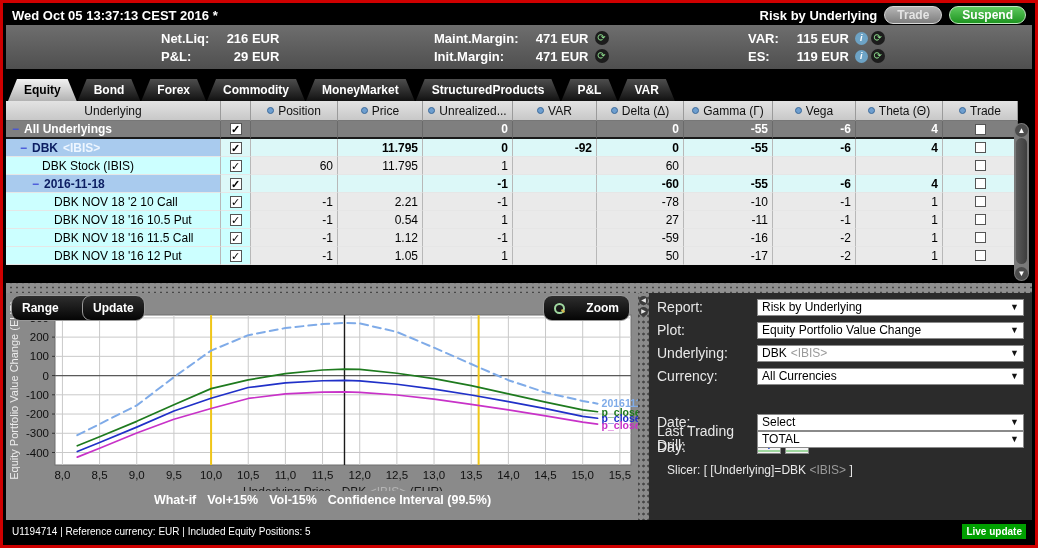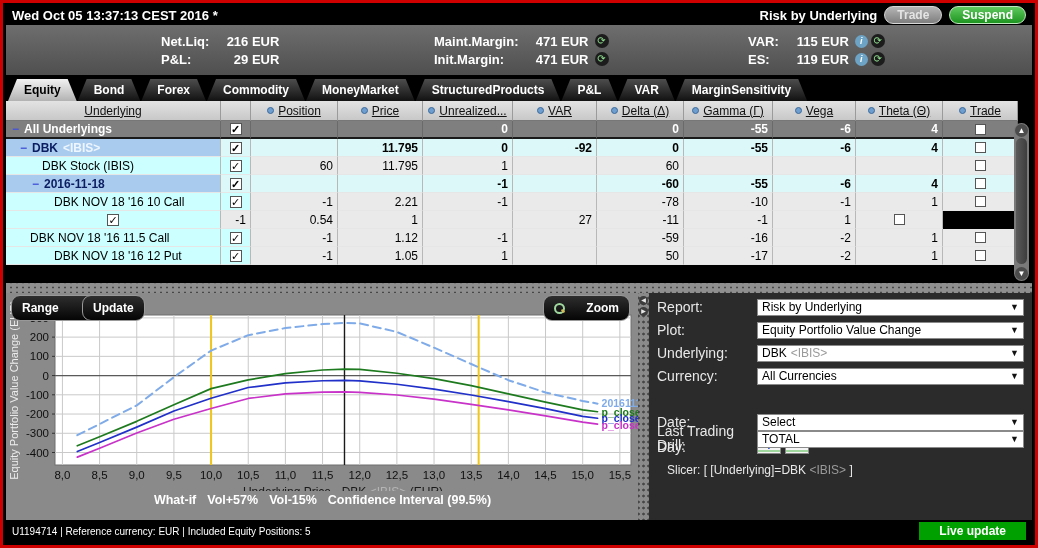--- a/index.html
+++ b/index.html
@@ -9,40 +9,40 @@
   
   #titlebar{position:absolute;left:3px;right:3px;top:2px;height:20px;background:#000;display:flex;align-items:center;padding:0 6px;}
   #tb-datetime{color:#fff;font-size:13px;font-weight:bold;}
   #tb-right{margin-left:auto;display:flex;align-items:center;gap:7px;}
   #tb-view{color:#fff;font-size:13px;font-weight:bold;}
   .pill{font-size:12px;font-weight:bold;padding:1px 12px;border-radius:9px;border:1px solid #cfcfcf;cursor:pointer;}
   #btn-trade{background:linear-gradient(#b5b5b5,#7e7e7e);color:#e4e4e4;border-color:#d8d8d8;}
   #btn-suspend{background:linear-gradient(#5ec95e,#1e9420);color:#fff;border-color:#bfe8bf;}
 
   
-  #acct{position:absolute;left:3px;right:3px;top:22px;height:50px;background:linear-gradient(#6e6e6e,#4f4f4f);display:flex;align-items:center;}
+  #acct{position:absolute;left:3px;right:3px;top:22px;height:44px;background:linear-gradient(#6e6e6e,#4f4f4f);display:flex;align-items:center;}
   .acct-group{display:grid;grid-template-columns:auto auto auto;row-gap:3px;column-gap:6px;align-items:center;position:absolute;}
   .acct-label{color:#fff;font-weight:bold;font-size:13px;text-align:left;}
   .acct-val{color:#fff;font-weight:bold;font-size:13px;text-align:right;min-width:64px;}
   .icon-wrap{display:flex;gap:3px;align-items:center;min-height:14px;}
   .ico-refresh{width:14px;height:14px;border-radius:50%;background:#1c1c1c;color:#8fe08f;font-size:10px;line-height:14px;text-align:center;display:inline-block;}
   .ico-info{width:13px;height:13px;border-radius:50%;background:#6da3c5;color:#fff;font-size:9px;font-weight:bold;line-height:13px;text-align:center;display:inline-block;font-style:italic;}
   #acct-g1{left:155px;}
   #acct-g2{left:428px;}
   #acct-g3{left:742px;}
 
   
   #tabbar{position:absolute;left:3px;right:3px;top:72px;height:26px;background:#000;display:flex;align-items:flex-end;padding-left:2px;}
   .tab{height:22px;display:flex;align-items:center;padding:0 16px;margin-right:1px;clip-path:polygon(9px 0,calc(100% - 9px) 0,100% 100%,0 100%);background:linear-gradient(#4d4d4d,#121212);color:#fff;font-size:12px;font-weight:bold;cursor:pointer;white-space:nowrap;}
   .tab.active{background:linear-gradient(#f2f2f2,#b2b2b2);color:#000;}
 
   
   #table{position:absolute;left:3px;top:98px;width:1012px;}
   .trow{display:grid;grid-template-columns:215px 30px 87px 85px 90px 84px 87px 89px 83px 87px 75px;}
-  .th{height:20px;background:linear-gradient(#e3e3e3,#c8c8c8);border-right:1px solid #9b9b9b;border-bottom:1px solid #777;color:#111;font-size:12px;display:flex;align-items:center;justify-content:center;gap:4px;text-decoration:underline;}
+  .th{height:20px;background:linear-gradient(#e3e3e3,#c8c8c8);border-right:1px solid #9b9b9b;border-bottom:1px solid #777;color:#111;font-size:12px;display:flex;align-items:center;justify-content:center;gap:4px;}
   .dot{width:7px;height:7px;border-radius:50%;background:#6d9ecf;border:1px solid #3c6a9a;display:inline-block;}
   .cell{height:18px;font-size:12px;display:flex;align-items:center;border-right:1px solid #b8b8b8;border-bottom:1px solid #e6e6e6;overflow:hidden;white-space:nowrap;}
   .cell.val{justify-content:flex-end;padding-right:4px;color:#000;}
   .cell.chk,.cell.trade{justify-content:center;}
   .expander{color:#4553d8;font-weight:bold;margin-right:5px;}
   .sfx{margin-left:5px;}
   .row-root .cell{background:#7f7f7f;color:#fff;font-weight:bold;border-bottom:2px solid #1a1a1a;border-right:1px solid #6a6a6a;}
   .row-root .cell.val{color:#fff;}
   .row-group .cell{background:#dcf8f8;font-weight:bold;}
   .row-group .cell.name{background:#a9cbee;color:#0c1e62;}
@@ -89,21 +89,21 @@
   .ctl-dd .arr{margin-left:auto;font-size:9px;color:#111;}
   #drill-row{position:absolute;left:8px;top:142px;display:flex;align-items:center;}
   .drill-btn{width:24px;height:19px;margin-right:4px;border:1px solid #888;background:repeating-linear-gradient(#f4f4f4 0 2px,#9fd79f 2px 4px);display:flex;align-items:center;justify-content:center;cursor:pointer;}
   .drill-sign{color:#3a55d8;font-weight:bold;font-size:15px;line-height:15px;text-shadow:0 0 1px #fff;}
   #slicer{position:absolute;left:18px;top:170px;color:#e8e8e8;font-size:12px;}
   #slicer .sfxg{color:#9a9a9a;}
 
   
   #statusbar{position:absolute;left:3px;right:3px;bottom:3px;height:22px;background:#000;display:flex;align-items:center;padding:0 6px;}
   #status-left{color:#fff;font-size:10px;}
-  #live-update{margin-left:auto;background:#00a000;color:#fff;font-size:12px;font-weight:bold;padding:2px 20px;cursor:pointer;}
+  #live-update{margin-left:auto;background:#00a000;color:#fff;font-size:10px;font-weight:bold;padding:2px 4px;cursor:pointer;}
 </style>
 </head>
 <body>
 
 <div id="app">
 
   <div id="titlebar">
     <span id="tb-datetime">Wed Oct 05 13:37:13 CEST 2016 *</span>
     <span id="tb-right">
       <span id="tb-view">Risk by Underlying</span>
@@ -151,21 +151,20 @@
 
   <div id="tabbar">
       <div class="tab active">Equity</div>
       <div class="tab">Bond</div>
       <div class="tab">Forex</div>
       <div class="tab">Commodity</div>
       <div class="tab">MoneyMarket</div>
       <div class="tab">StructuredProducts</div>
       <div class="tab">P&amp;L</div>
       <div class="tab">VAR</div>
-      <div class="tab">MarginSensitivity</div>
     </div>
 
   <div id="table">
       <div class="trow">
         <div class="th">
           <span>Underlying</span>
         </div>
         <div class="th">
           <span></span>
         </div>
@@ -281,55 +280,58 @@
         <div class="cell val">-60</div>
         <div class="cell val">-55</div>
         <div class="cell val">-6</div>
         <div class="cell val">4</div>
         <div class="cell trade">
           <span class="cbx small"></span>
         </div>
       </div>
       <div class="trow row-leaf">
         <div class="cell name" style="padding-left: 48px;">
-          <span>DBK NOV 18 '16 10 Call</span>
+          <span>DBK NOV 18 '2 10 Call</span>
         </div>
         <div class="cell chk">
           <span class="cbx">✓</span>
         </div>
         <div class="cell val">-1</div>
         <div class="cell val">2.21</div>
         <div class="cell val">-1</div>
         <div class="cell val"></div>
         <div class="cell val">-78</div>
         <div class="cell val">-10</div>
         <div class="cell val">-1</div>
         <div class="cell val">1</div>
         <div class="cell trade">
           <span class="cbx small"></span>
         </div>
       </div>
       <div class="trow row-leaf">
+        <div class="cell name" style="padding-left: 48px;">
+          <span>DBK NOV 18 '16 10.5 Put</span>
+        </div>
         <div class="cell chk">
           <span class="cbx">✓</span>
         </div>
         <div class="cell val">-1</div>
         <div class="cell val">0.54</div>
         <div class="cell val">1</div>
         <div class="cell val"></div>
         <div class="cell val">27</div>
         <div class="cell val">-11</div>
         <div class="cell val">-1</div>
         <div class="cell val">1</div>
         <div class="cell trade">
           <span class="cbx small"></span>
         </div>
       </div>
       <div class="trow row-leaf">
-        <div class="cell name" style="padding-left: 24px;">
+        <div class="cell name" style="padding-left: 48px;">
           <span>DBK NOV 18 '16 11.5 Call</span>
         </div>
         <div class="cell chk">
           <span class="cbx">✓</span>
         </div>
         <div class="cell val">-1</div>
         <div class="cell val">1.12</div>
         <div class="cell val">-1</div>
         <div class="cell val"></div>
         <div class="cell val">-59</div>
@@ -454,21 +456,21 @@
         <text transform="translate(12,97) rotate(-90)" fill="#ededed" font-size="11" text-anchor="middle">Equity Portfolio Value Change (EUR)</text>
         <text x="337" y="203" fill="#1a1a1a" font-size="12" text-anchor="middle"><tspan>Underlying Price - DBK </tspan><tspan fill="#b5b5b5">&lt;IBIS&gt;</tspan><tspan> (EUR)</tspan></text>
       </svg>
     <div id="legend">
         <div class="leg-item">
           <div class="leg-bar" style="background: rgb(32, 48, 200);"></div>
           <div class="leg-label">What-if</div>
         </div>
         <div class="leg-item">
           <div class="leg-bar" style="background: rgb(200, 50, 200);"></div>
-          <div class="leg-label">Vol+57%</div>
+          <div class="leg-label">Vol+15%</div>
         </div>
         <div class="leg-item">
           <div class="leg-bar" style="background: rgb(30, 122, 30);"></div>
           <div class="leg-label">Vol-15%</div>
         </div>
         <div class="leg-item">
           <div class="leg-bar" style="background: rgb(240, 198, 24);"></div>
           <div class="leg-label">Confidence Interval (99.5%)</div>
         </div>
       </div>

